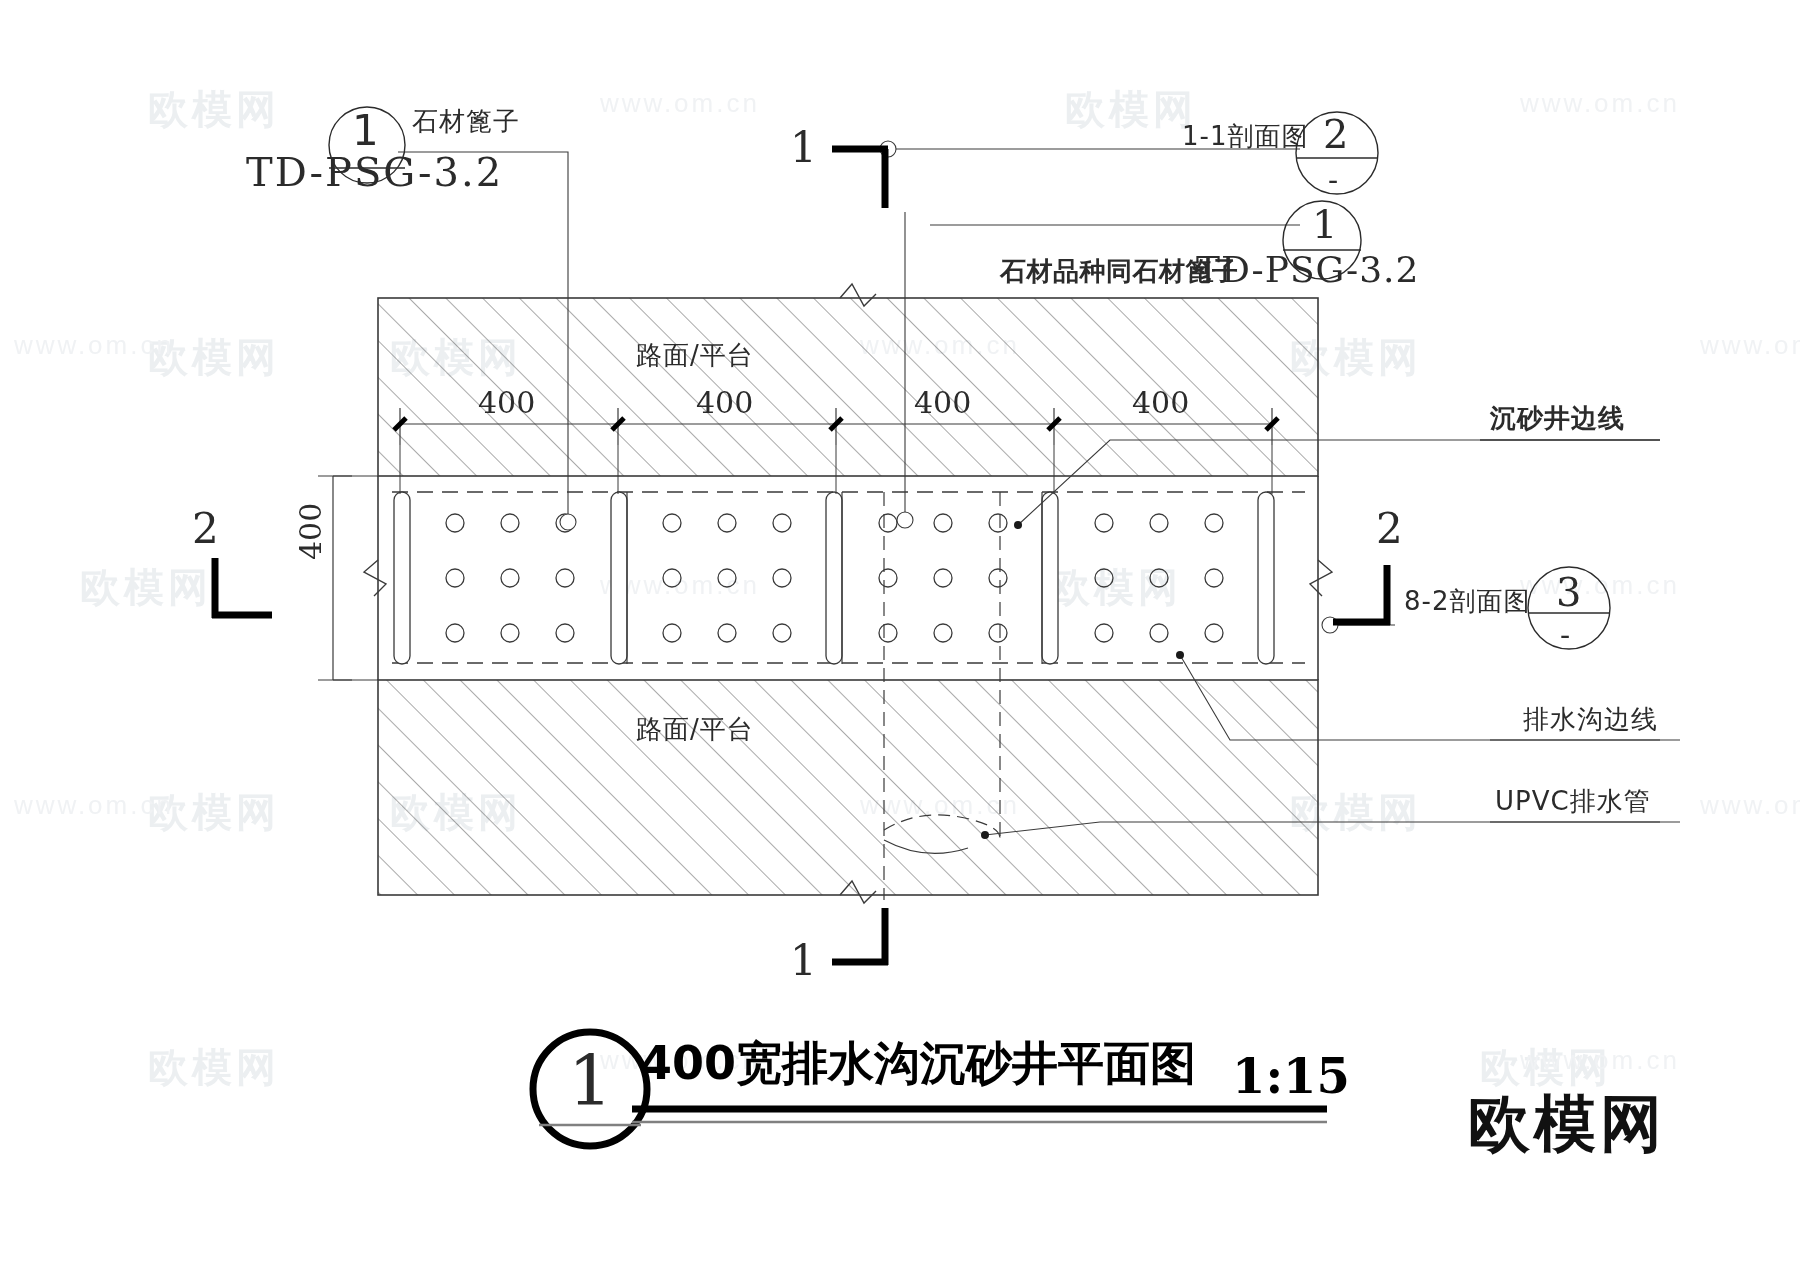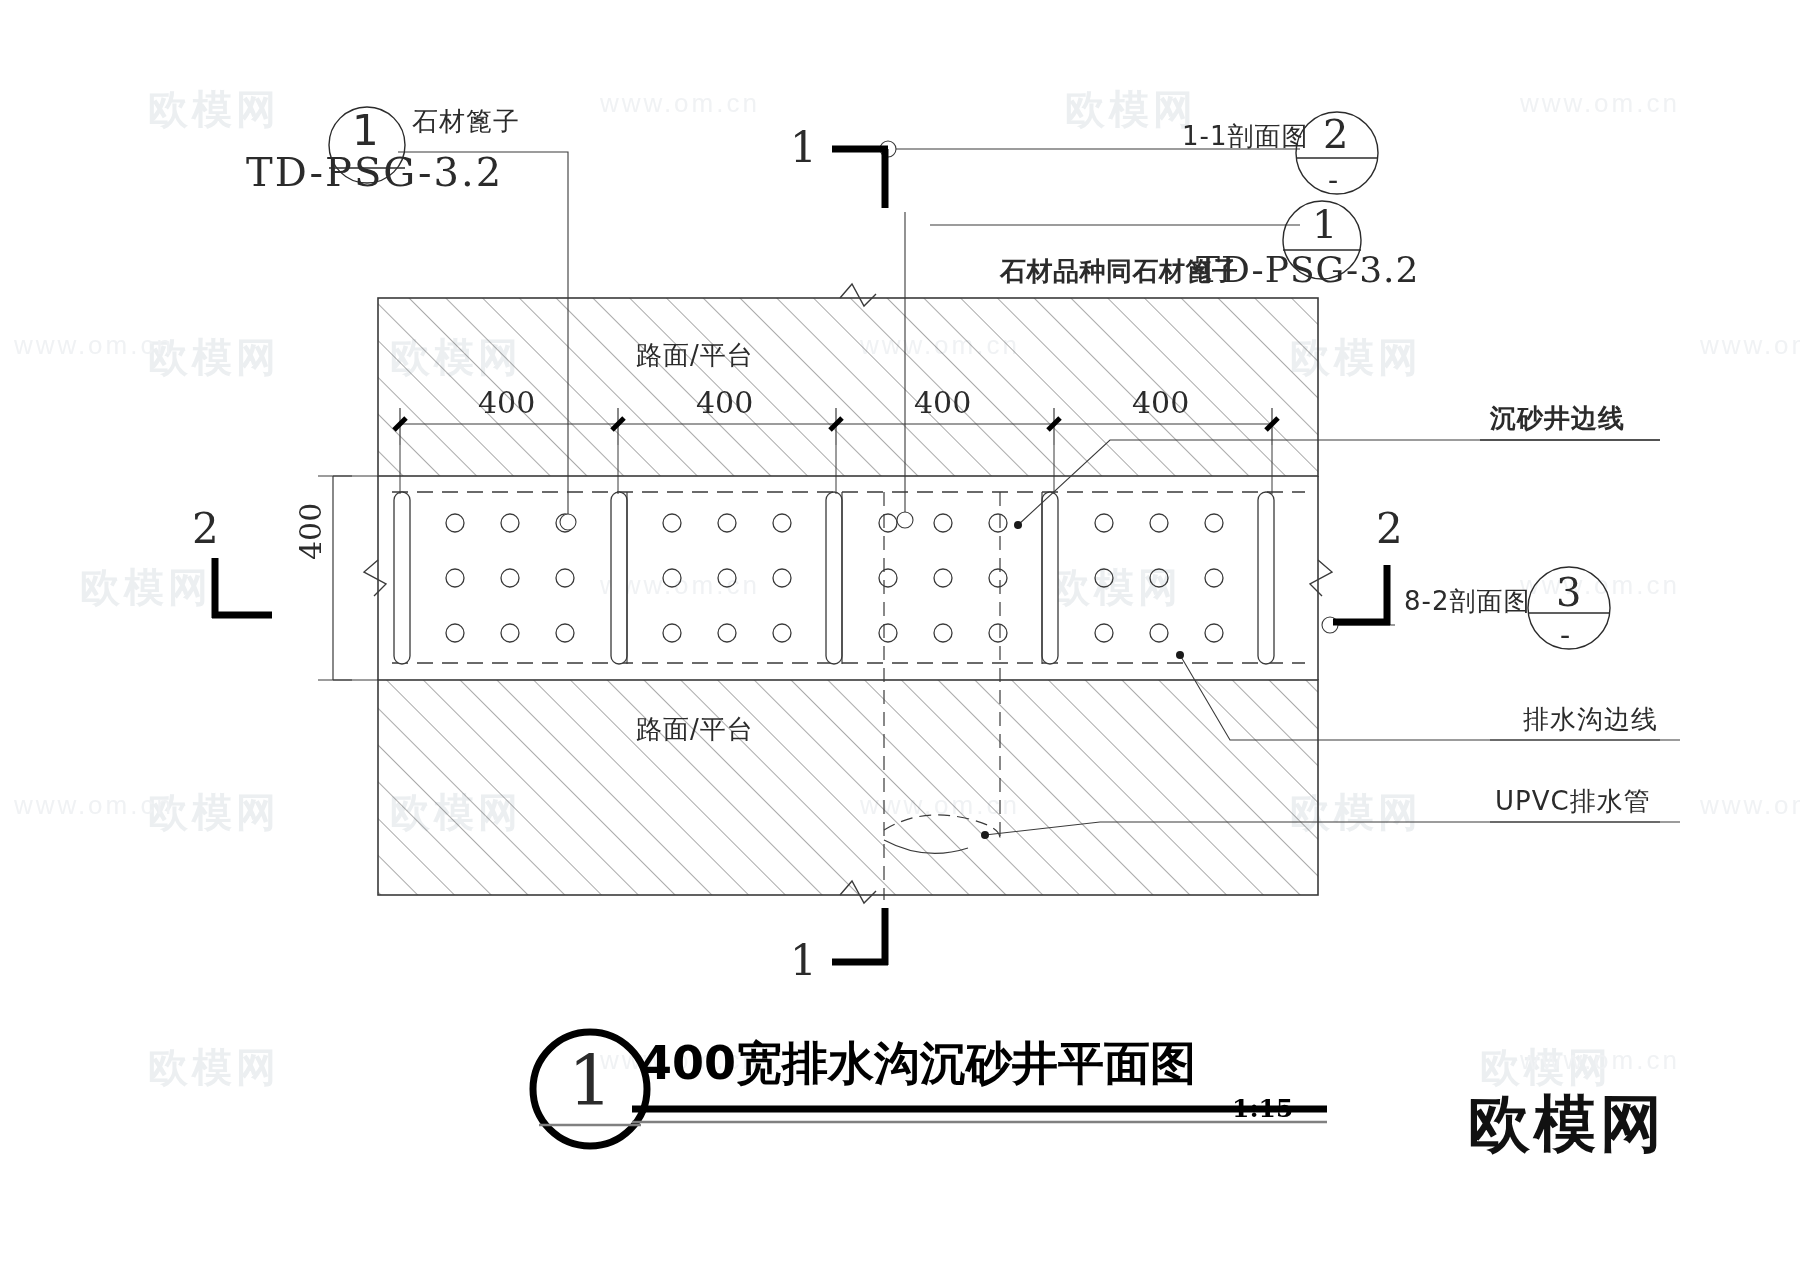--- a/index.html
+++ b/index.html
@@ -339,18 +339,18 @@
     <span class="txt mono-ish" style="left:1560px; top:620px; font-size:30px;">-</span>
 
     <span class="txt cn" style="left:1490px; top:405px; font-size:26px; letter-spacing:1px;font-weight:bold;">沉砂井边线</span>
     <span class="txt cn" style="left:1495px; top:706px; font-size:26px; letter-spacing:1px;margin-left:28px;">排水沟边线</span>
     <span class="txt cn" style="left:1495px; top:788px; font-size:26px; letter-spacing:1px;">UPVC排水管</span>
 
     <span class="txt mono-ish" style="left:790px; top:940px; font-size:42px;">1</span>
 
     <span class="txt mono-ish" style="left:568px; top:1046px; font-size:70px;">1</span>
     <span class="txt cn" style="left:640px; top:1040px; font-size:46px; font-weight:700; color:#000; letter-spacing:0px;">400宽排水沟沉砂井平面图</span>
-    <span class="txt mono-ish" style="left:1232px; top:1052px; font-size:25px; font-weight:700; color:#000;margin-top:44px;">1:15</span>
+    <span class="txt mono-ish" style="left:1232px; top:1052px; font-size:48px; font-weight:700; color:#000;">1:15</span>
 
     <span class="logo-box" style="left:1468px; top:1082px; font-size:62px; letter-spacing:4px;">欧模网</span>
   </div>
 
 </div>
 
 </body></html>

